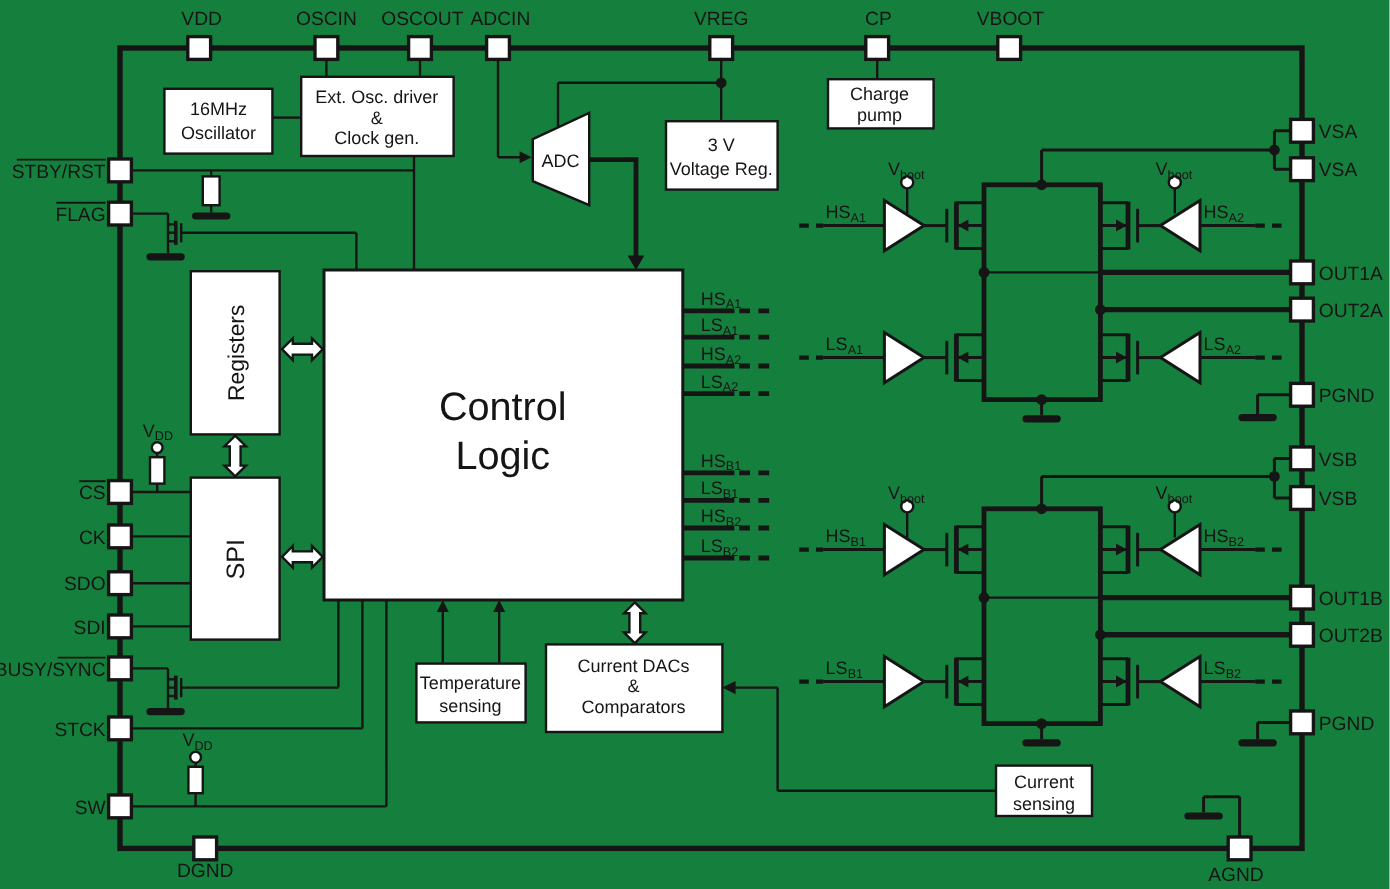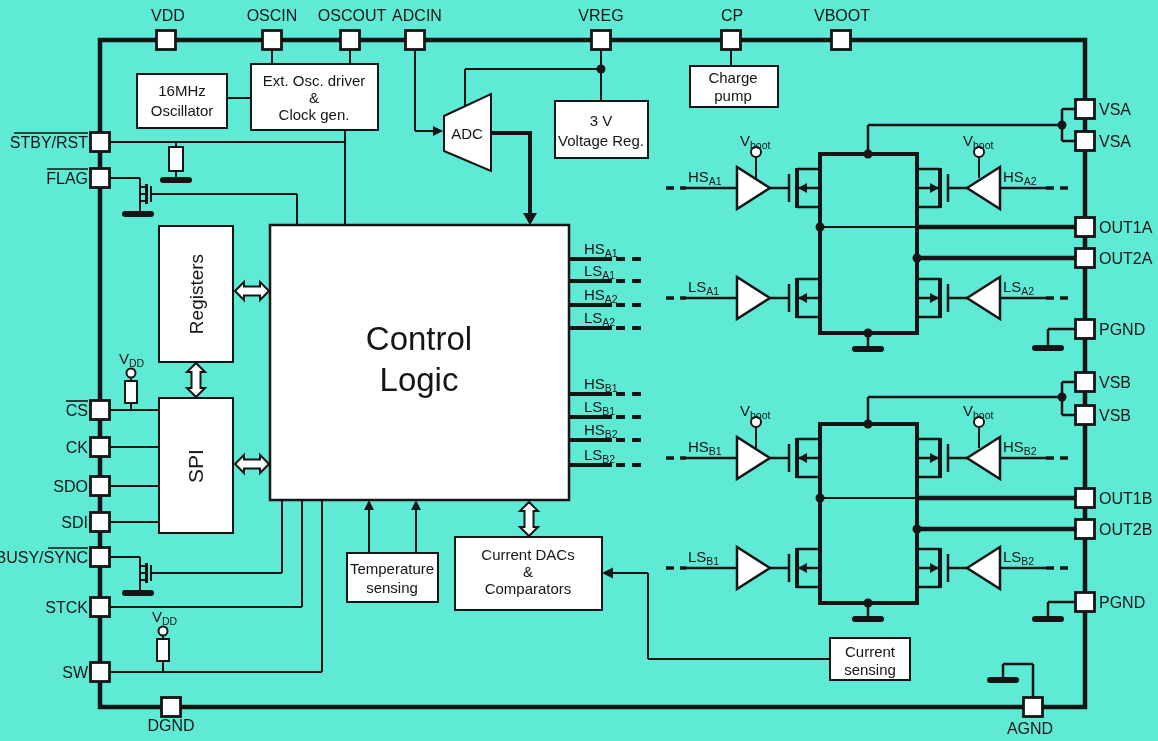--- a/index.html
+++ b/index.html
@@ -1,16 +1,16 @@
 <!DOCTYPE html>
 <html><head>
 <meta charset="utf-8">
 <style>
   html,body{margin:0;padding:0;background:#ffffff;}
-  .stage{position:relative;width:1158px;height:741px;background:#5eead4;overflow:hidden;
+  .stage{position:relative;width:1158px;height:741px;background:#15803d;overflow:hidden;
          font-family:"Liberation Sans", sans-serif;}
   svg text{font-family:"Liberation Sans", sans-serif;fill:#151515;}
   .pinlab{font-size:16px;}
   .blk{font-size:15px;}
   .sig{font-size:15px;}
   .sub{font-size:10.5px;}
   .big{font-size:33px;}
   .rot{font-size:19px;}
   .rot2{font-size:21px;}
 </style>

